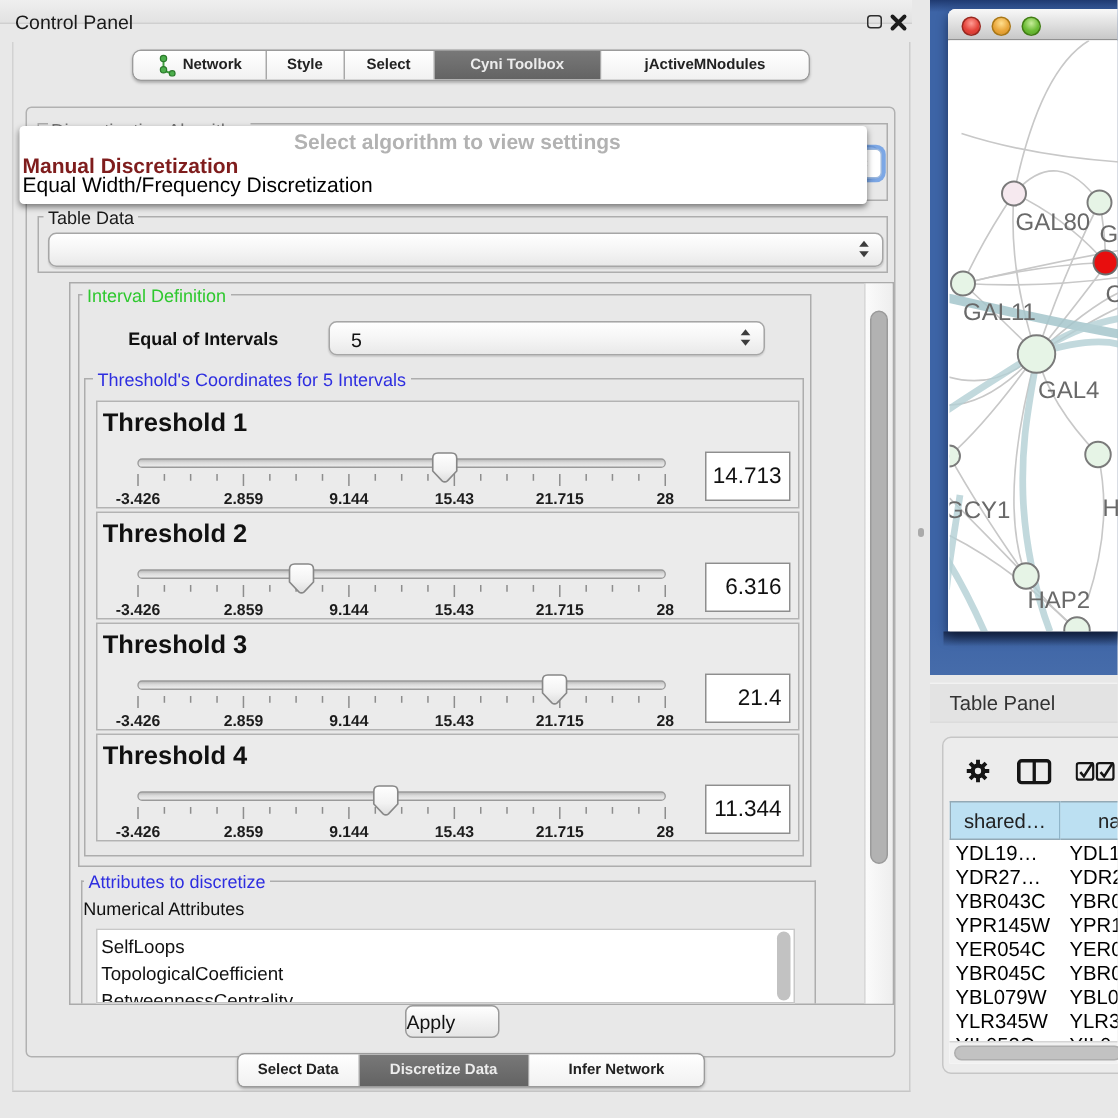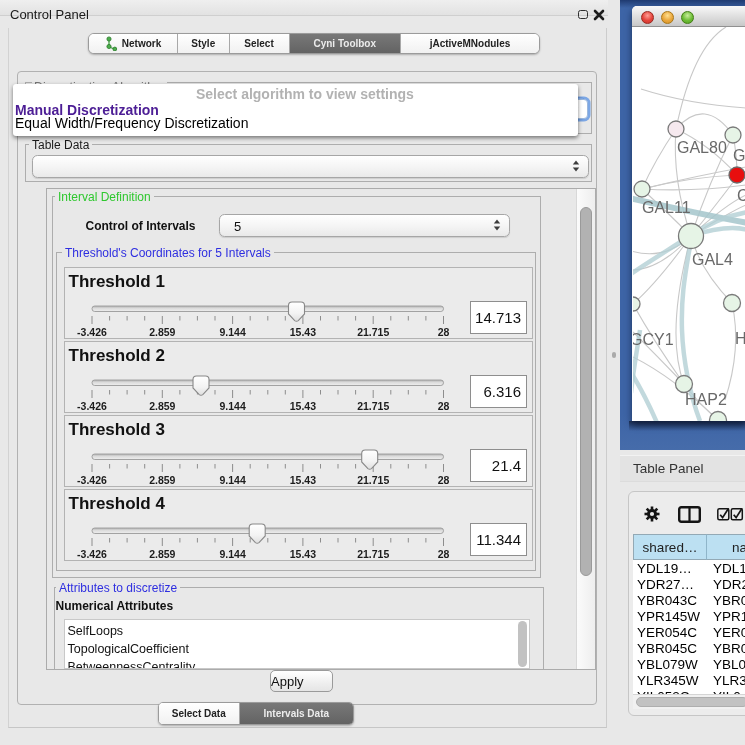--- a/index.html
+++ b/index.html
@@ -72,21 +72,21 @@
   </div>
 
 <div class="abs" style="left:46px;top:188px;width:550px;height:482px;border:1px solid #ababab"></div>
 
 <div class="abs" style="left:576px;top:189px;width:19px;height:480px;background:linear-gradient(to right,#fbfbfb,#eeeeee);border-left:1px solid #d8d8d8"></div>
 <div class="abs" style="left:579.5px;top:207px;width:12px;height:369px;background:#b2b2b2;border:1px solid #9a9a9a;border-radius:6px"></div>
 
 <div class="grp" style="left:52px;top:196px;width:489px;height:382px"></div>
 <div class="grplabel" style="left:55px;top:190px;color:#2ec82e">Interval Definition</div>
 
-<div class="abs" style="left:85.5px;top:219px;font-size:12px;font-weight:bold;color:#111">Control of Intervals</div>
+<div class="abs" style="left:85.5px;top:219px;font-size:12px;font-weight:bold;color:#111">Equal of Intervals</div>
 <div class="combo" style="left:219px;top:214px;width:291px;height:22.5px">
     <span style="position:absolute;left:14px;top:3.5px">5</span>
     <svg width="8" height="12" viewBox="0 0 8 12" style="position:absolute;right:8px;top:50%;margin-top:-6px">
       <path d="M4 0.5 L7.2 4.5 H0.8 Z" fill="#3c3c3c"></path>
       <path d="M4 11.5 L7.2 7.5 H0.8 Z" fill="#3c3c3c"></path>
     </svg>
   </div>
 
 <div class="grp" style="left:56px;top:252px;width:480px;height:319px"></div>
 <div class="grplabel" style="left:62px;top:246px;color:#2e2ee0">Threshold's Coordinates for 5 Intervals</div>
@@ -275,39 +275,40 @@
       <text x="237.9" y="68" text-anchor="middle" font-family="Liberation Sans, sans-serif" font-size="10.5" font-weight="bold" fill="#1c1c1c">15.43</text>
       <text x="308.2" y="68" text-anchor="middle" font-family="Liberation Sans, sans-serif" font-size="10.5" font-weight="bold" fill="#1c1c1c">21.715</text>
       <text x="378.5" y="68" text-anchor="middle" font-family="Liberation Sans, sans-serif" font-size="10.5" font-weight="bold" fill="#1c1c1c">28</text>
       <path d="M 184.2 46 L 184.2 37.5 Q 184.2 34 187.7 34 L 196.7 34 Q 200.2 34 200.2 37.5 L 200.2 46 L 194.0 52.6 Q 192.2 54 190.4 52.6 Z" fill="url(#th)" stroke="#888888" stroke-width="1.1"></path>
     </svg>
 <div class="thval">11.344</div>
 </div>
 
 <div class="grp" style="left:53.5px;top:587px;width:490.5px;height:82px;border-bottom:none"></div>
 <div class="grplabel" style="left:56px;top:581px;color:#2e2ee0">Attributes to discretize</div>
-<div class="abs" style="left:55.5px;top:598.5px;font-size:12px;font-weight:bold;color:#111">Numerical Attributes</div>
+<div class="abs" style="left:55.5px;top:598.5px;font-size:12px;font-weight:normal;color:#111">Numerical Attributes</div>
 <div class="abs" style="left:63.5px;top:618.5px;width:466px;height:50.5px;background:#fff;border:1px solid #c8c8c8;overflow:hidden">
 <div style="position:absolute;left:3px;top:2px;font-size:12.5px;color:#111;line-height:18.2px">SelfLoops<br>TopologicalCoefficient<br>BetweennessCentrality</div>
 <div style="position:absolute;right:1.5px;top:1.5px;width:9px;height:46px;background:#c2c2c2;border-radius:4.5px"></div>
 </div>
 
 <div class="abs" style="left:270px;top:670px;width:63px;height:21.5px;border:1px solid #9a9a9a;border-radius:5px;background:linear-gradient(#ffffff,#f0f0f0 55%,#e5e5e5);font-size:13px;color:#111;text-align:left;padding-top:2.5px">Apply</div>
 
 <div class="tabbar" style="left:158px;top:702px;height:22.5px;border-radius:5px">
 <div class="tab" style="width:80.5px">Select Data</div>
-<div class="tab sel" style="width:113.5px">Intervals Data</div>
+<div class="tab sel" style="width:113.5px">Discretize Data</div>
+<div class="tab" style="width:116px">Infer Network</div>
 </div>
 
 <div class="abs" style="left:612px;top:352px;width:4px;height:6px;border-radius:2px;background:#aaaaaa"></div>
 
 <div class="abs" style="left:13px;top:84px;width:565px;height:52px;background:#fff;border-radius:3px;
 box-shadow:0 2px 4px rgba(0,0,0,0.5);z-index:50"></div>
 <div class="abs" style="left:196px;top:86px;font-size:14px;font-weight:bold;color:#b2b2b2;z-index:51">Select algorithm to view settings</div>
-<div class="abs" style="left:15px;top:101.5px;font-size:14px;font-weight:bold;color:#4c1d95;z-index:51">Manual Discretization</div>
+<div class="abs" style="left:15px;top:101.5px;font-size:14px;font-weight:bold;color:#7f1d1d;z-index:51">Manual Discretization</div>
 <div class="abs" style="left:15px;top:114.5px;font-size:14px;color:#000;z-index:51">Equal Width/Frequency Discretization</div>
 
 <div class="abs" style="left:620px;top:0;width:125px;height:450px;background:linear-gradient(#1f3a70,#3d64a6 8px,#3d64a6 92%,#466caa)"></div>
 
 <div class="abs" style="left:632px;top:6px;width:113px;height:415px;border-radius:5px 0 0 0;
 box-shadow:0 4px 7px rgba(5,15,40,0.6);background:#fff"></div>
 <div class="abs" style="left:632px;top:6px;width:113px;height:21px;border-radius:5px 0 0 0;
 background:linear-gradient(#f8f8f8,#c8c8c8);border-bottom:1px solid #919191"></div>
 <div class="abs" style="left:640.5px;top:10.5px;width:13px;height:13px;border-radius:50%;background:radial-gradient(circle at 50% 32%,#ff9d94,#e4433a 55%,#c9352c);border:0.5px solid #99281f"></div>
 <div class="abs" style="left:660.5px;top:10.5px;width:13px;height:13px;border-radius:50%;background:radial-gradient(circle at 50% 32%,#ffdf8e,#e9a63b 55%,#d28f23);border:0.5px solid #a97716"></div>

